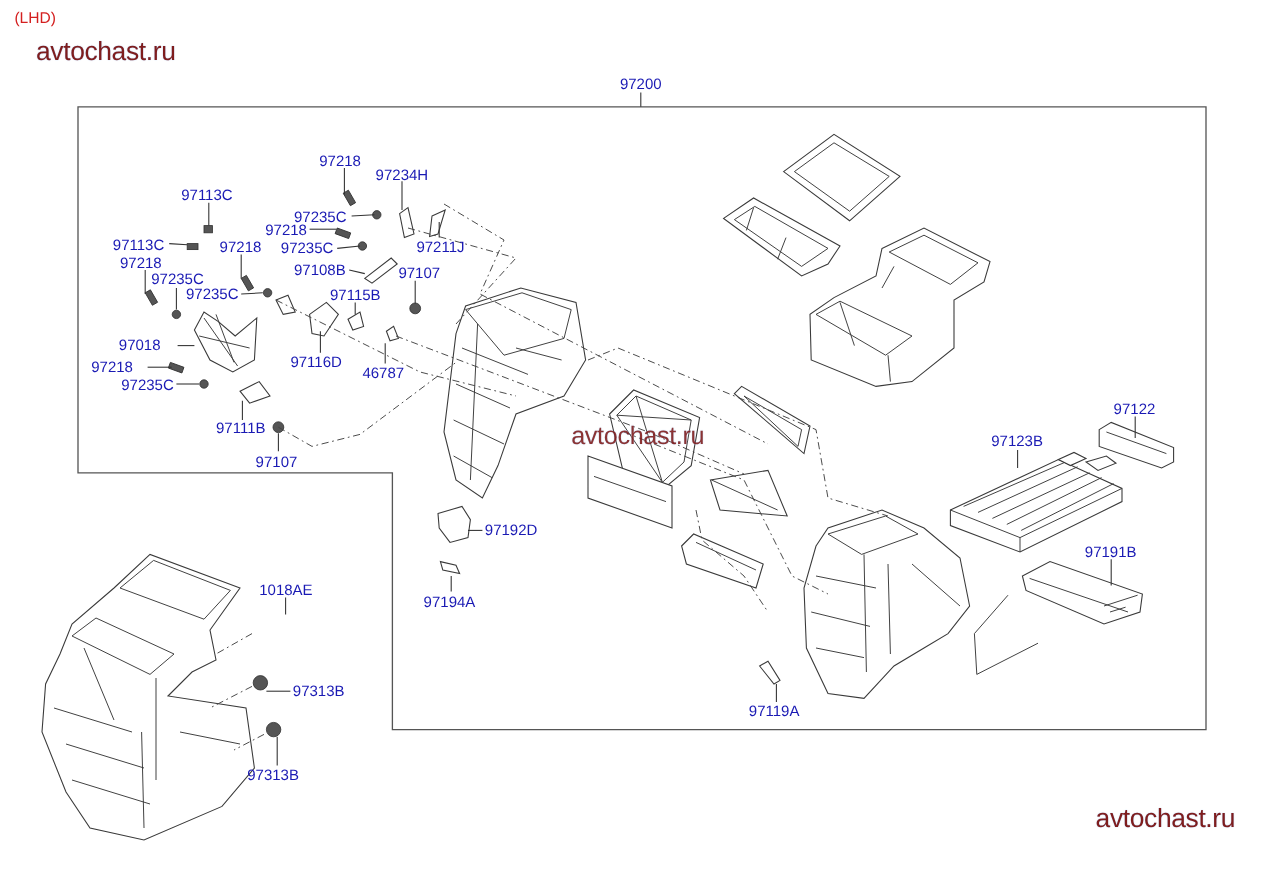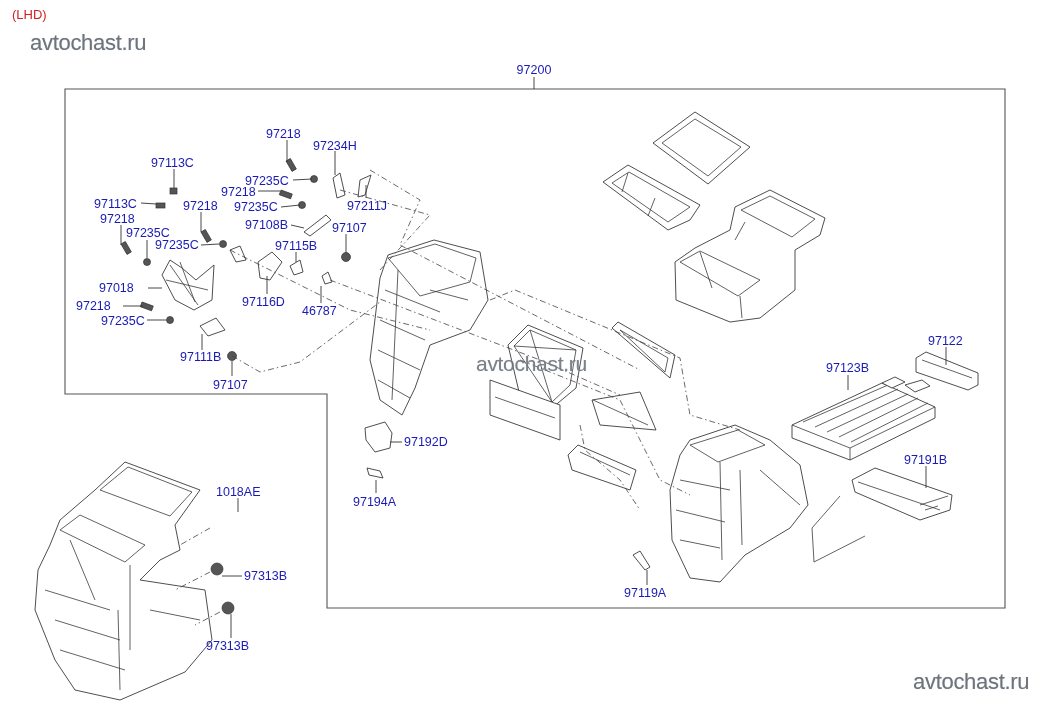--- a/index.html
+++ b/index.html
@@ -1,20 +1,20 @@
 <!DOCTYPE html>
 <html><head>
 <meta charset="utf-8">
 <style>
   html, body { margin: 0; padding: 0; background: #ffffff; }
   body { width: 1063px; height: 727px; position: relative; overflow: hidden;
          font-family: "Liberation Sans", sans-serif; }
   .abs { position: absolute; }
   .region-tag { left: 12px; top: 7px; color: #d42020; font-size: 13px; }
-  .wm { color: #737373; font-size: 22px; letter-spacing: -0.3px;
+  .wm { color: #7f1d1d; font-size: 22px; letter-spacing: -0.3px;
         text-shadow: 0 0 1px #a9c7ef; }
   .wm-top { left: 30px; top: 30px; }
   .wm-mid { left: 476px; top: 352px; font-size: 21px; opacity: 0.9; }
   .wm-bot { left: 913px; top: 669px; }
   svg#diagram { position: absolute; left: 0; top: 0; }
   .lbl { font-family: "Liberation Sans", sans-serif; font-size: 12.5px; fill: #1a1ab4; }
   .ln { stroke: #333; stroke-width: 0.9; fill: none; }
   .dash { stroke: #444; stroke-width: 0.8; fill: none; stroke-dasharray: 6 3 1.5 3; }
   .frame { stroke: #555; stroke-width: 1.1; fill: none; }
   .part { stroke: #3a3a3a; stroke-width: 0.9; fill: #fff; }

